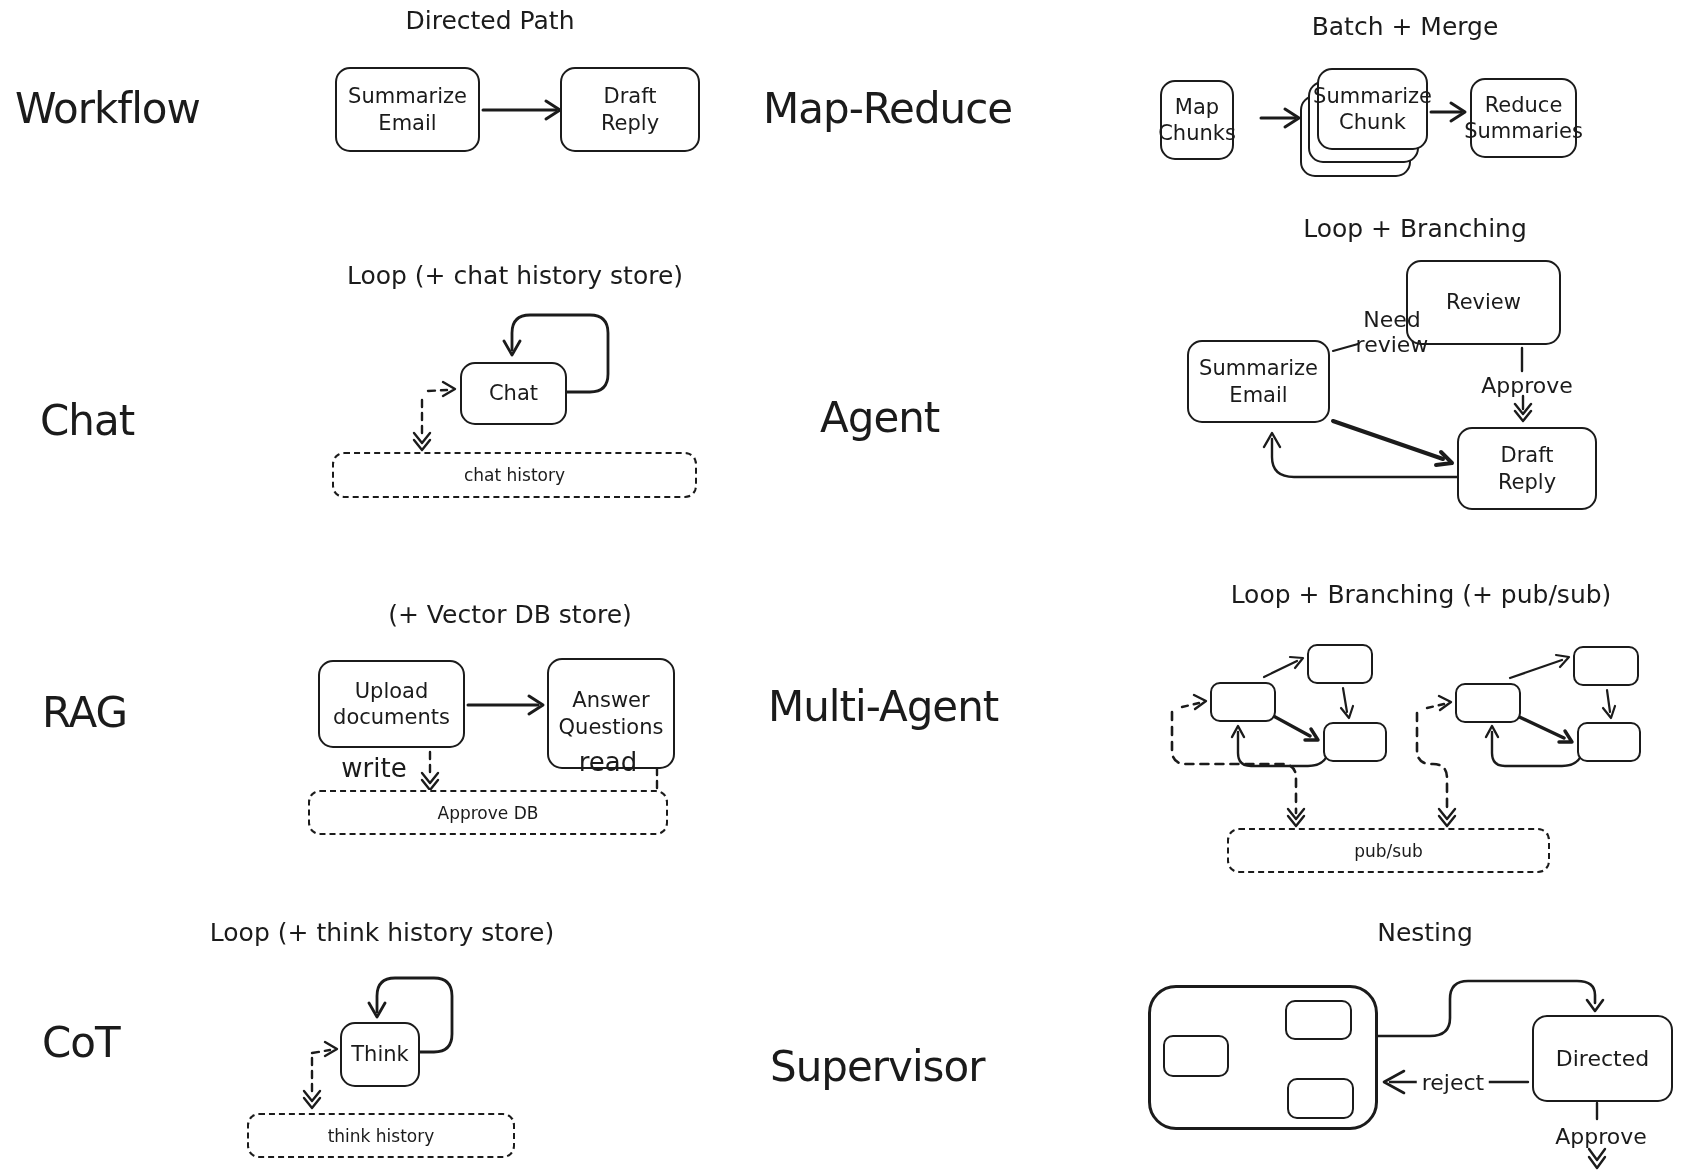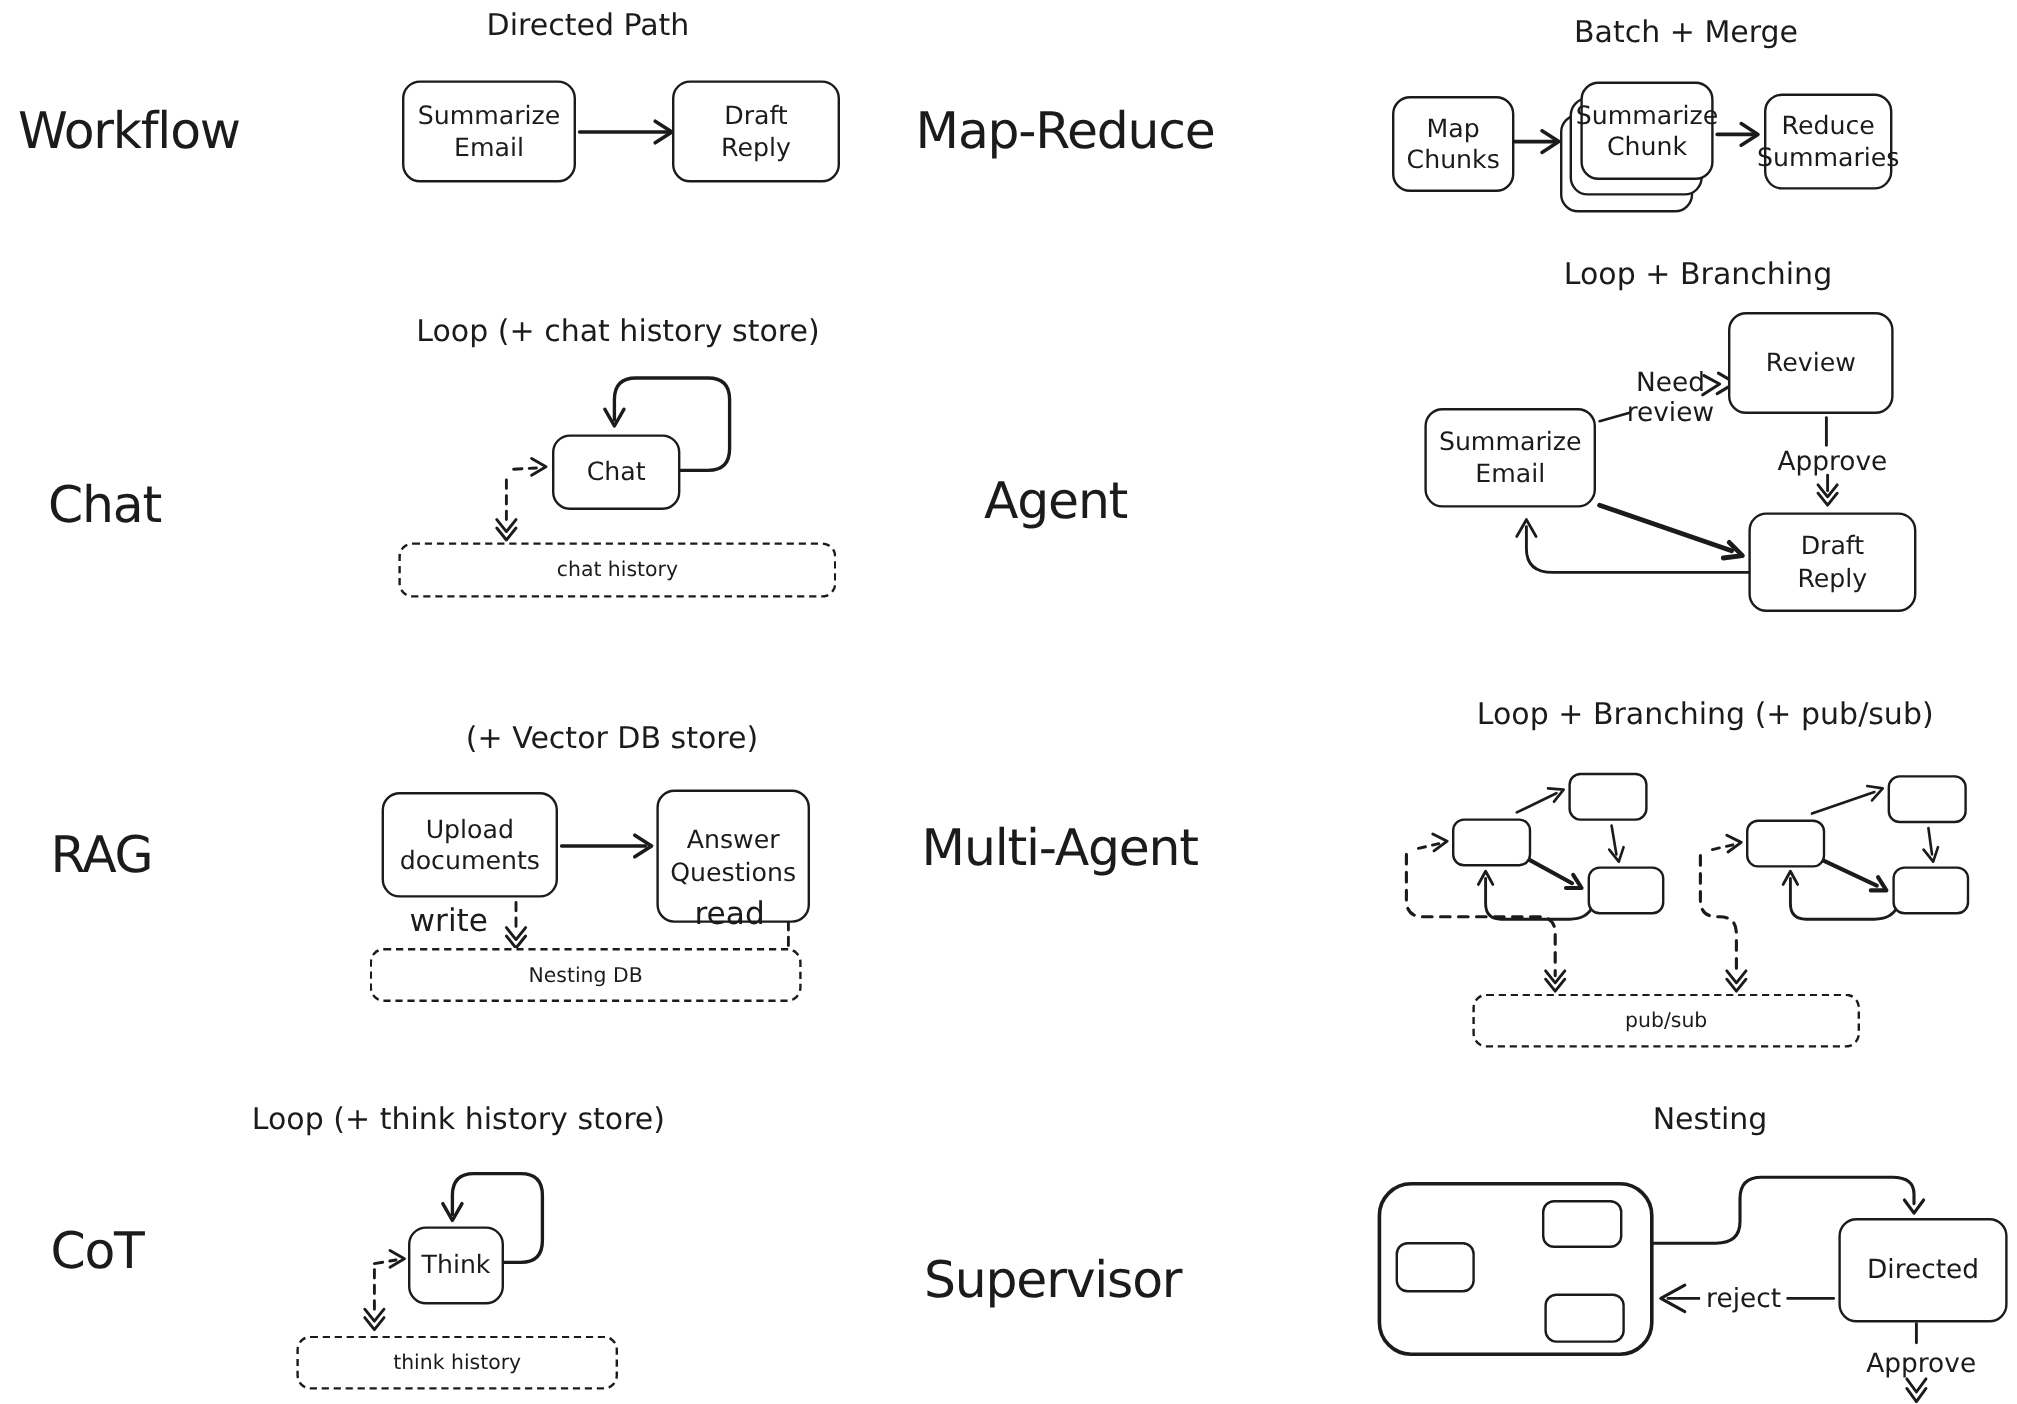--- a/index.html
+++ b/index.html
@@ -162,46 +162,46 @@
     </g>
   </svg>
 
   <div class="sec-label" style="left:15px;top:84px">Workflow</div>
   <div class="sec-title" style="left:490px;top:6px">Directed Path</div>
   <div class="node" style="left:335px;top:67px;width:145px;height:85px;padding:0 17px">Summarize Email</div>
   <div class="node" style="left:560px;top:67px;width:140px;height:85px;padding:0 30px">Draft Reply</div>
 
   <div class="sec-label" style="left:763px;top:84px">Map-Reduce</div>
   <div class="sec-title" style="left:1405px;top:12px">Batch + Merge</div>
-  <div class="node" style="left:1160px;top:80px;width:102px;height:80px;padding:0 10px">Map Chunks</div>
+  <div class="node" style="left:1160px;top:80px;width:74px;height:80px;padding:0 10px">Map Chunks</div>
   <div class="node layer" style="left:1300px;top:95px;width:111px;height:82px"></div>
   <div class="node layer" style="left:1308px;top:81px;width:111px;height:82px"></div>
   <div class="node" style="left:1470px;top:78px;width:107px;height:80px;padding:0 2px">Reduce Summaries</div>
   <div class="node" style="left:1317px;top:68px;width:111px;height:82px;padding:0 3px">Summarize Chunk</div>
 
   <div class="sec-label" style="left:40px;top:396px">Chat</div>
   <div class="sec-title" style="left:515px;top:261px">Loop (+ chat history store)</div>
   <div class="node" style="left:460px;top:362px;width:107px;height:63px">Chat</div>
   <div class="store" style="left:332px;top:452px;width:365px;height:46px">chat history</div>
 
   <div class="sec-label" style="left:820px;top:393px">Agent</div>
   <div class="sec-title" style="left:1415px;top:214px">Loop + Branching</div>
-  <div class="node" style="left:1440px;top:260px;width:138px;height:85px">Review</div>
+  <div class="node" style="left:1406px;top:260px;width:155px;height:85px">Review</div>
   <div class="node" style="left:1187px;top:340px;width:143px;height:83px;padding:0 17px">Summarize Email</div>
   <div class="node" style="left:1457px;top:427px;width:140px;height:83px;padding:0 30px">Draft Reply</div>
   <div class="edge-label wrap" style="left:1392px;top:307px;width:80px">Need review</div>
   <div class="edge-label" style="left:1527px;top:373px">Approve</div>
 
   <div class="sec-label" style="left:42px;top:688px">RAG</div>
   <div class="sec-title" style="left:510px;top:600px">(+ Vector DB store)</div>
   <div class="node" style="left:318px;top:660px;width:147px;height:88px;padding:0 12px">Upload documents</div>
   <div class="node" style="left:547px;top:658px;width:128px;height:111px;padding:0 6px">Answer Questions</div>
   <div class="edge-label big" style="left:374px;top:754px">write</div>
   <div class="edge-label big" style="left:608px;top:748px">read</div>
-  <div class="store" style="left:308px;top:790px;width:360px;height:45px">Nesting DB</div>
+  <div class="store" style="left:308px;top:790px;width:360px;height:45px">Approve DB</div>
 
   <div class="sec-label" style="left:768px;top:682px">Multi-Agent</div>
   <div class="sec-title" style="left:1421px;top:580px">Loop + Branching (+ pub/sub)</div>
   <div class="mini" style="left:1210px;top:682px;width:66px;height:40px"></div>
   <div class="mini" style="left:1307px;top:644px;width:66px;height:40px"></div>
   <div class="mini" style="left:1323px;top:722px;width:64px;height:40px"></div>
   <div class="mini" style="left:1455px;top:683px;width:66px;height:40px"></div>
   <div class="mini" style="left:1573px;top:646px;width:66px;height:40px"></div>
   <div class="mini" style="left:1577px;top:722px;width:64px;height:40px"></div>
   <div class="store" style="left:1227px;top:828px;width:323px;height:45px">pub/sub</div>

